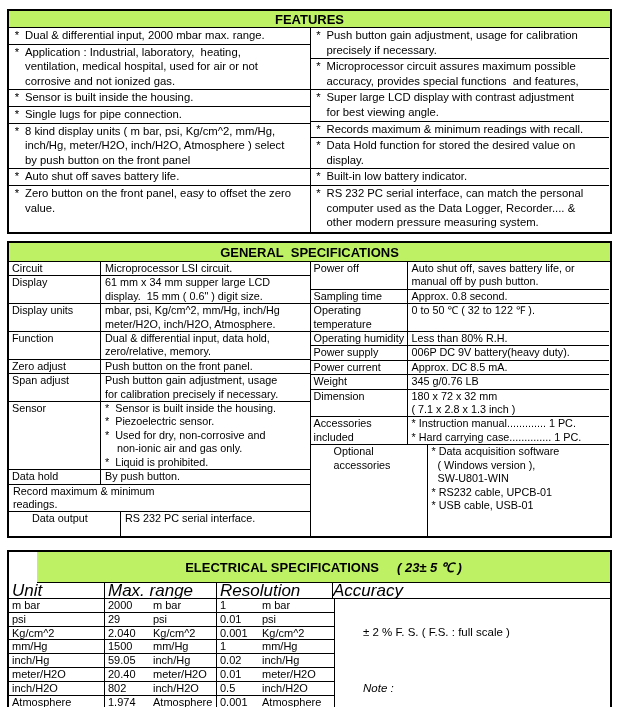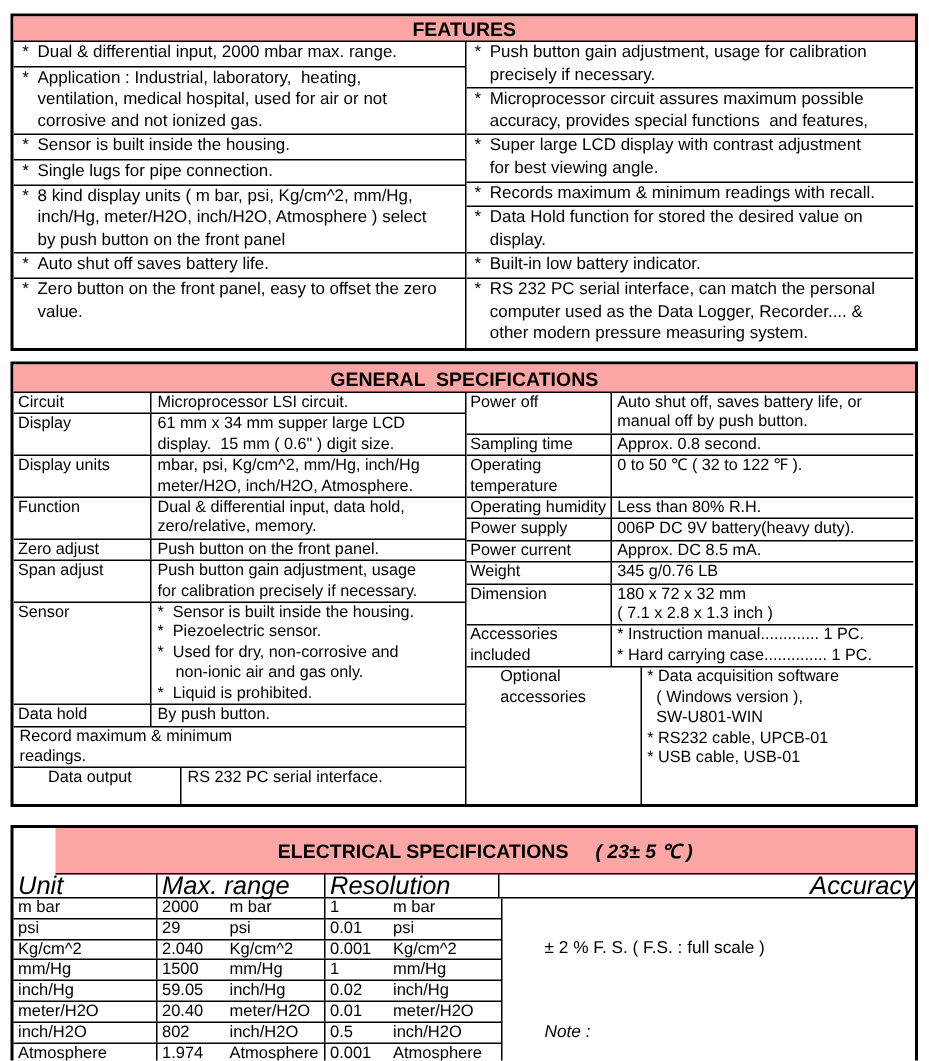--- a/index.html
+++ b/index.html
@@ -6,21 +6,21 @@
   html,body { width:619px; height:707px; }
   body {
     background:#ffffff;
     color:#000;
     font-family:"Liberation Sans", sans-serif;
     padding:9px 7px 0 7px;
     overflow:hidden;
   }
   .spec-table { border:2px solid #000; background:#fff; }
   .band {
-    background:#fca5a5;
+    background:#bef264;
     border-bottom:1px solid #000;
     display:flex; align-items:center; justify-content:center;
     font-weight:bold; font-size:13px; white-space:pre;
   }
   .band-features { height:17px; }
   .band-general  { height:19px; }
   .band-electrical { height:31px;margin-left:28px; }
   .band .cond { font-style:italic; margin-left:18px; font-size:13px; }
 
   
@@ -45,21 +45,21 @@
   
   .ehead { display:flex; font-style:italic; font-size:17px; line-height:15px; border-bottom:1px solid #000; }
   .ebody { display:flex; }
   .egrid { flex:none; width:326px; border-right:1px solid #000; display:flex; flex-direction:column; }
   .erow { display:flex; font-size:11px; line-height:12.8px; border-bottom:1px solid #000; }
   .erow:last-child { border-bottom:none; }
   .c-unit { flex:none; width:96px; border-right:1px solid #000; padding-left:3px; }
   .c-max  { flex:none; width:112px; border-right:1px solid #000; padding-left:3px; display:flex; }
   .c-res  { flex:none; width:116px; padding-left:3px; display:flex; }
   .ehead .c-res { border-right:1px solid #000; }
-  .c-acc  { flex:1; text-align:right; }
+  .c-acc  { flex:1; text-align:left; }
   .subval { flex:none; width:45px; }
   .c-res .subval { width:42px; }
   .eacc { flex:1; padding:26px 6px 0 28px; font-size:11.5px; line-height:14px; }
   .eacc .note { margin-top:14px; font-style:italic; white-space:pre-wrap; }
 
   .tgap1 { height:7px; }
   .tgap2 { height:12px; }
 </style>
 </head>
 <body>

